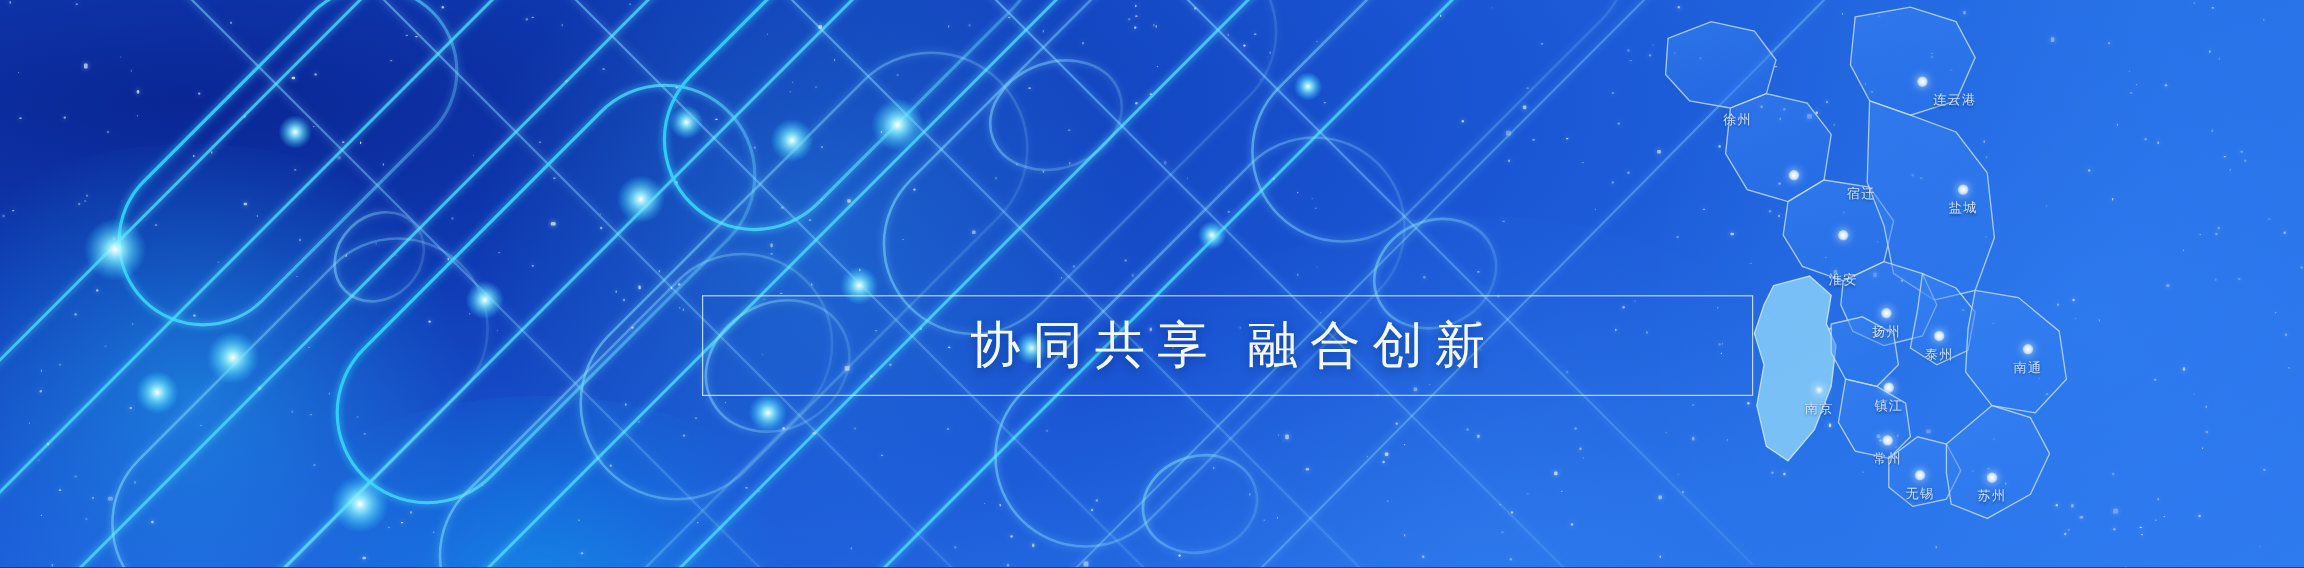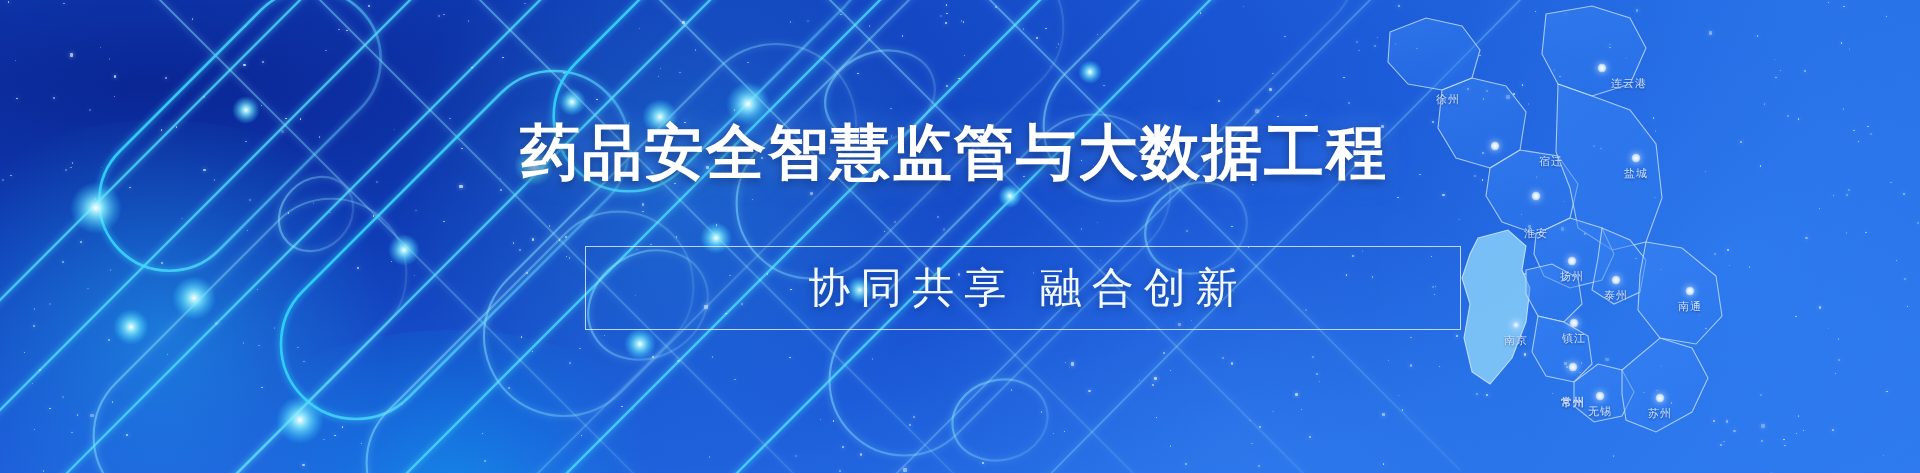--- a/index.html
+++ b/index.html
@@ -659,28 +659,27 @@
       <span class="map-label" style="left: 242px; top: 277px;">扬州</span>
       <span class="map-dot" style="left: 286px; top: 288px;"></span>
       <span class="map-label" style="left: 286px; top: 296px;">泰州</span>
       <span class="map-dot" style="left: 360px; top: 299px;"></span>
       <span class="map-label" style="left: 360px; top: 307px;">南通</span>
       <span class="map-dot accent" style="left: 186px; top: 333px;"></span>
       <span class="map-label" style="left: 186px; top: 341px;">南京</span>
       <span class="map-dot" style="left: 244px; top: 331px;"></span>
       <span class="map-label" style="left: 244px; top: 339px;">镇江</span>
       <span class="map-dot" style="left: 243px; top: 375px;"></span>
-      <span class="map-label" style="left: 243px; top: 403px; font-weight: bold;">常州</span>
+      <span class="map-label" style="left: 243px; top: 383px;">常州</span>
       <span class="map-dot" style="left: 270px; top: 404px;"></span>
       <span class="map-label" style="left: 270px; top: 412px;">无锡</span>
       <span class="map-dot" style="left: 330px; top: 406px;"></span>
       <span class="map-label" style="left: 330px; top: 414px;">苏州</span>
     </div>
 
   <div class="copy">
-    <h1 class="headline">药品安全智慧监管与大数据工程</h1>
 
     <div class="subtitle-box">
       <p class="subtitle">协同共享  融合创新</p>
     </div>
   </div>
 
 </div>
 
 </body></html>

